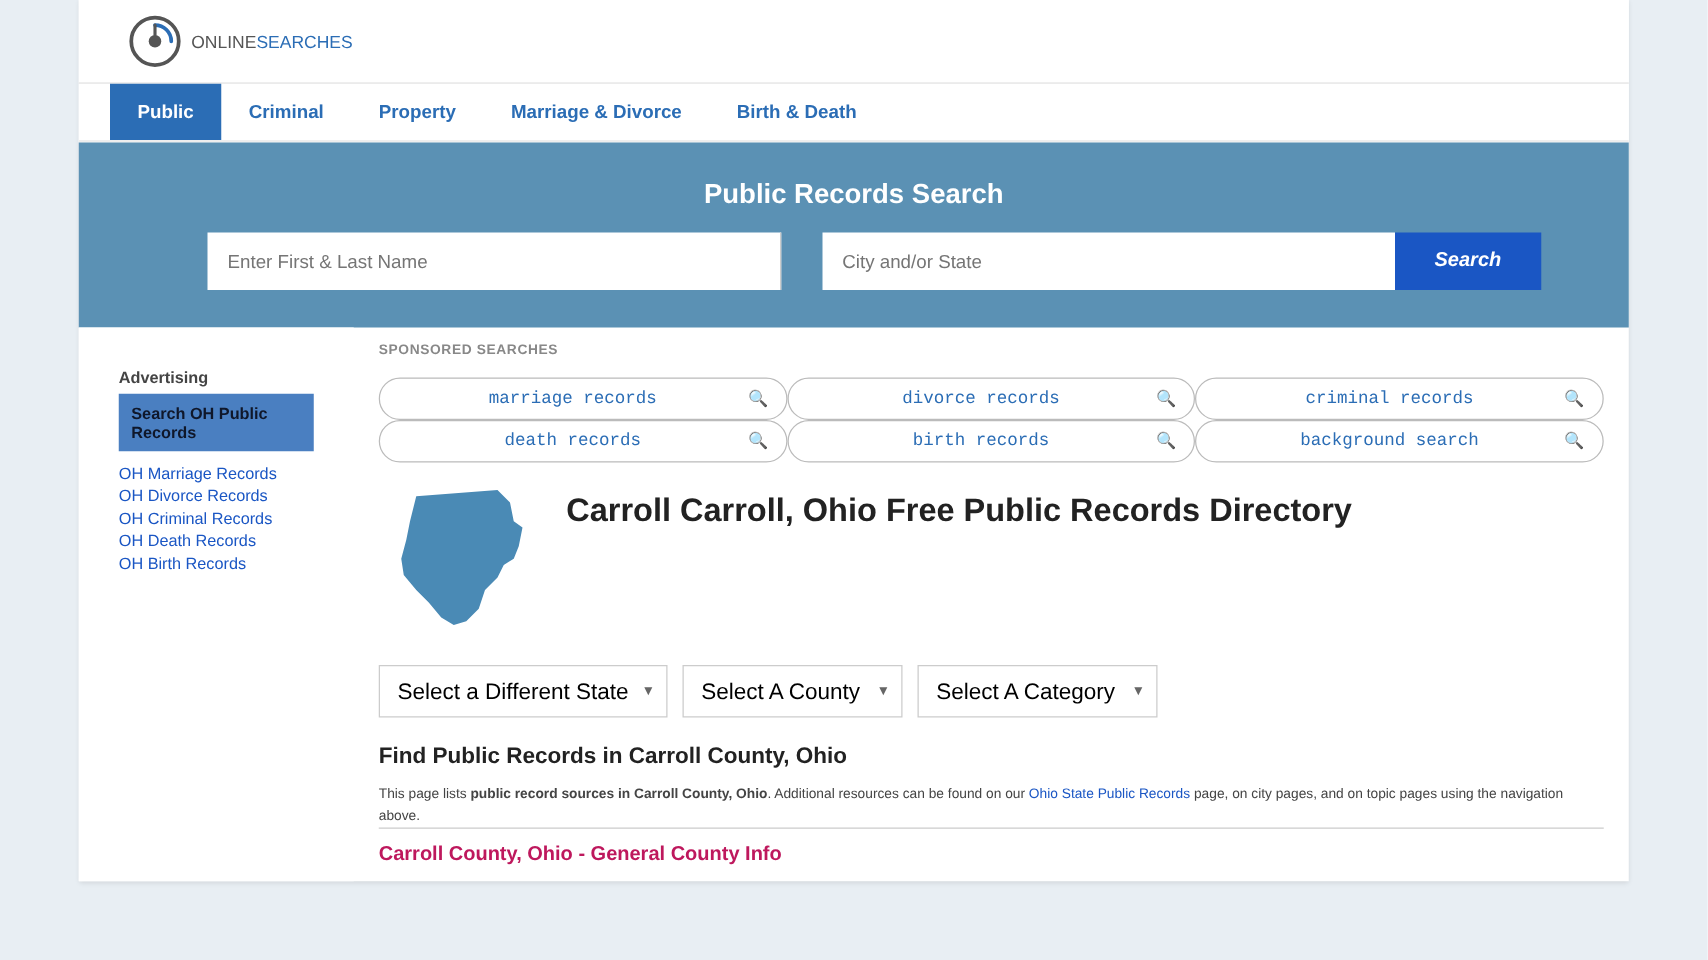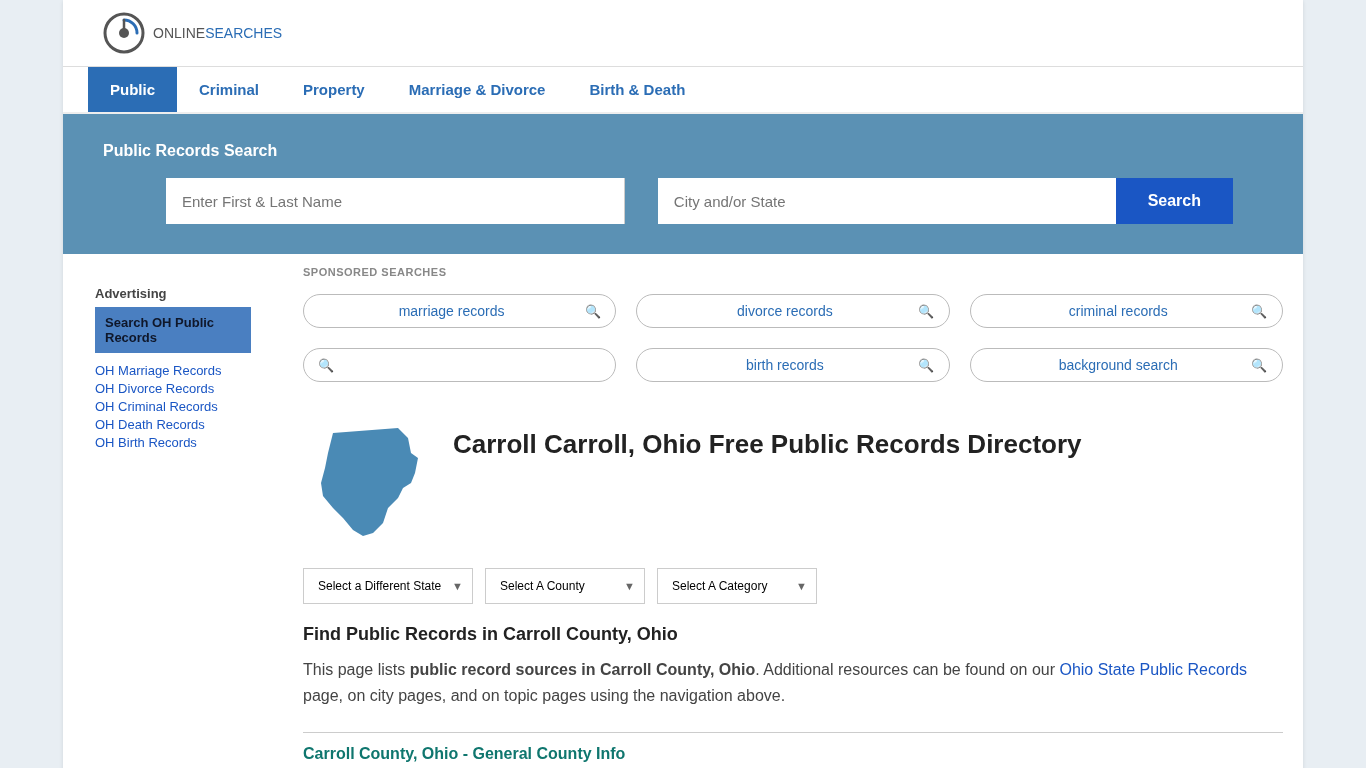--- a/index.html
+++ b/index.html
@@ -12,62 +12,62 @@
     .logo-online { color: #555; }
     .logo-searches { color: #2b6db5; }
 
     
     .nav { background: #fff; display: flex; align-items: center; padding: 0 25px; border-bottom: 2px solid #eee; }
     .nav-item { padding: 14px 22px; font-size: 15px; font-weight: 600; cursor: pointer; color: #2b6db5; text-decoration: none; }
     .nav-item.active { background: #2b6db5; color: #fff; }
 
     
     .hero { background: #5b91b4; padding: 28px 40px 30px; }
-    .hero-title { color: #fff; font-size: 16px; font-weight: bold; margin-bottom: 18px; }
+    .hero-title { color: #fff; font-size: 22px; font-weight: bold; text-align: center; margin-bottom: 18px; }
     .search-bar { display: flex; gap: 0; max-width: 1100px; margin: 0 auto; }
     .search-input { flex: 1; padding: 14px 16px; font-size: 15px; border: none; outline: none; color: #999; margin-left: 33px; }
     .search-input:first-child { border-right: 1px solid #ccc; }
-    .search-btn { background: #1a56c4; color: #fff; border: none; padding: 14px 32px; font-size: 16px; font-weight: bold; cursor: pointer; }
+    .search-btn { background: #1a56c4; color: #fff; border: none; padding: 14px 32px; font-size: 16px; font-weight: bold; cursor: pointer; font-style: italic; }
     .content-wrapper { display: flex; }
 
     
     .sidebar { width: 220px; min-width: 220px; padding: 32px; background: #fff; }
     .sidebar-ad-label { font-weight: bold; font-size: 13px; color: #444; margin-bottom: 6px; }
     .sidebar-ad-btn { background: #4a7fc1; color: #0f172a; padding: 8px 10px; font-size: 13px; font-weight: bold; cursor: pointer; margin-bottom: 10px; display: block; width: 100%; text-align: left; border: none; }
     .sidebar-link { display: block; color: #1a56c4; font-size: 13px; text-decoration: none; margin-bottom: 3px; }
 
     
     .content { flex: 1; padding: 12px 20px; }
 
     
     .sponsored-label { font-size: 11px; color: #888; font-weight: bold; letter-spacing: 0.5px; margin-bottom: 16px; text-transform: uppercase; }
-    .search-tags { display: grid; grid-template-columns: repeat(3, 1fr); gap: 20px; margin-bottom: 36px; }
+    .search-tags { display: grid; grid-template-columns: repeat(3, 1fr); gap: 0; margin-bottom: 12px; font-family: Liberation Mono, monospace; }
     .search-tag { border: 1px solid #bbb; border-radius: 20px; padding: 8px 14px; display: flex; align-items: center; justify-content: space-between; cursor: pointer; }
     .search-tag-text { color: #2b6db5; font-size: 14px; text-align: center; flex: 1; }
     .search-tag-icon { color: #888; font-size: 13px; }
 
     
     .county-header { display: flex; align-items: flex-start; gap: 20px; margin-bottom: 20px; }
     .ohio-map { width: 130px; height: 130px; flex-shrink: 0; }
     .county-title { font-size: 26px; font-weight: bold; color: #222; line-height: 1.3; padding-top: 10px; }
 
     
     .dropdowns { display: flex; gap: 12px; margin-bottom: 20px; flex-wrap: wrap; }
-    .dropdown-select { padding: 10px 14px; border: 1px solid #ccc; background: #fff; font-size: 12px; cursor: pointer; appearance: none; -webkit-appearance: none; padding-right: 30px; min-width: 160px; position: relative; }
+    .dropdown-select { padding: 10px 14px; border: 1px solid #ccc; background: #fff; font-size: 18px; cursor: pointer; appearance: none; -webkit-appearance: none; padding-right: 30px; min-width: 160px; position: relative; }
     .dropdown-wrapper { position: relative; display: inline-block; }
     .dropdown-wrapper::after { content: '▼'; position: absolute; right: 10px; top: 50%; transform: translateY(-50%); font-size: 11px; color: #666; pointer-events: none; }
 
     
     .find-title { font-size: 18px; font-weight: bold; color: #222; margin-bottom: 12px; }
-    .find-description { font-size: 16px; color: #444; line-height: 1.6; margin-bottom: 24px; }
+    .find-description { font-size: 11px; color: #444; line-height: 1.6; margin-bottom: 0; }
     .find-description a { color: #1a56c4; text-decoration: none; }
     .find-description strong { font-weight: bold; }
 
     .section-divider { border: none; border-top: 1px solid #ccc; margin-bottom: 12px; }
-    .general-info-title { font-size: 16px; font-weight: bold; color: #0f766e; }
+    .general-info-title { font-size: 16px; font-weight: bold; color: #be185d; }
 
     
     .page-bg { background: #e8eef3; min-height: 768px; }
     .inner-card { background: #fff; max-width: 1240px; margin: 0 auto; box-shadow: 0 1px 4px rgba(0,0,0,0.1); }
 
     
     .ohio-shape { fill: #4a8ab5; }
   </style>
 </head>
 <body>
@@ -128,20 +128,21 @@
           </div>
           <div class="search-tag">
             <span class="search-tag-text">divorce records</span>
             <span class="search-tag-icon">🔍</span>
           </div>
           <div class="search-tag">
             <span class="search-tag-text">criminal records</span>
             <span class="search-tag-icon">🔍</span>
           </div>
           <div class="search-tag">
+            <span class="search-tag-text">death records</span>
             <span class="search-tag-icon">🔍</span>
           </div>
           <div class="search-tag">
             <span class="search-tag-text">birth records</span>
             <span class="search-tag-icon">🔍</span>
           </div>
           <div class="search-tag">
             <span class="search-tag-text">background search</span>
             <span class="search-tag-icon">🔍</span>
           </div>

